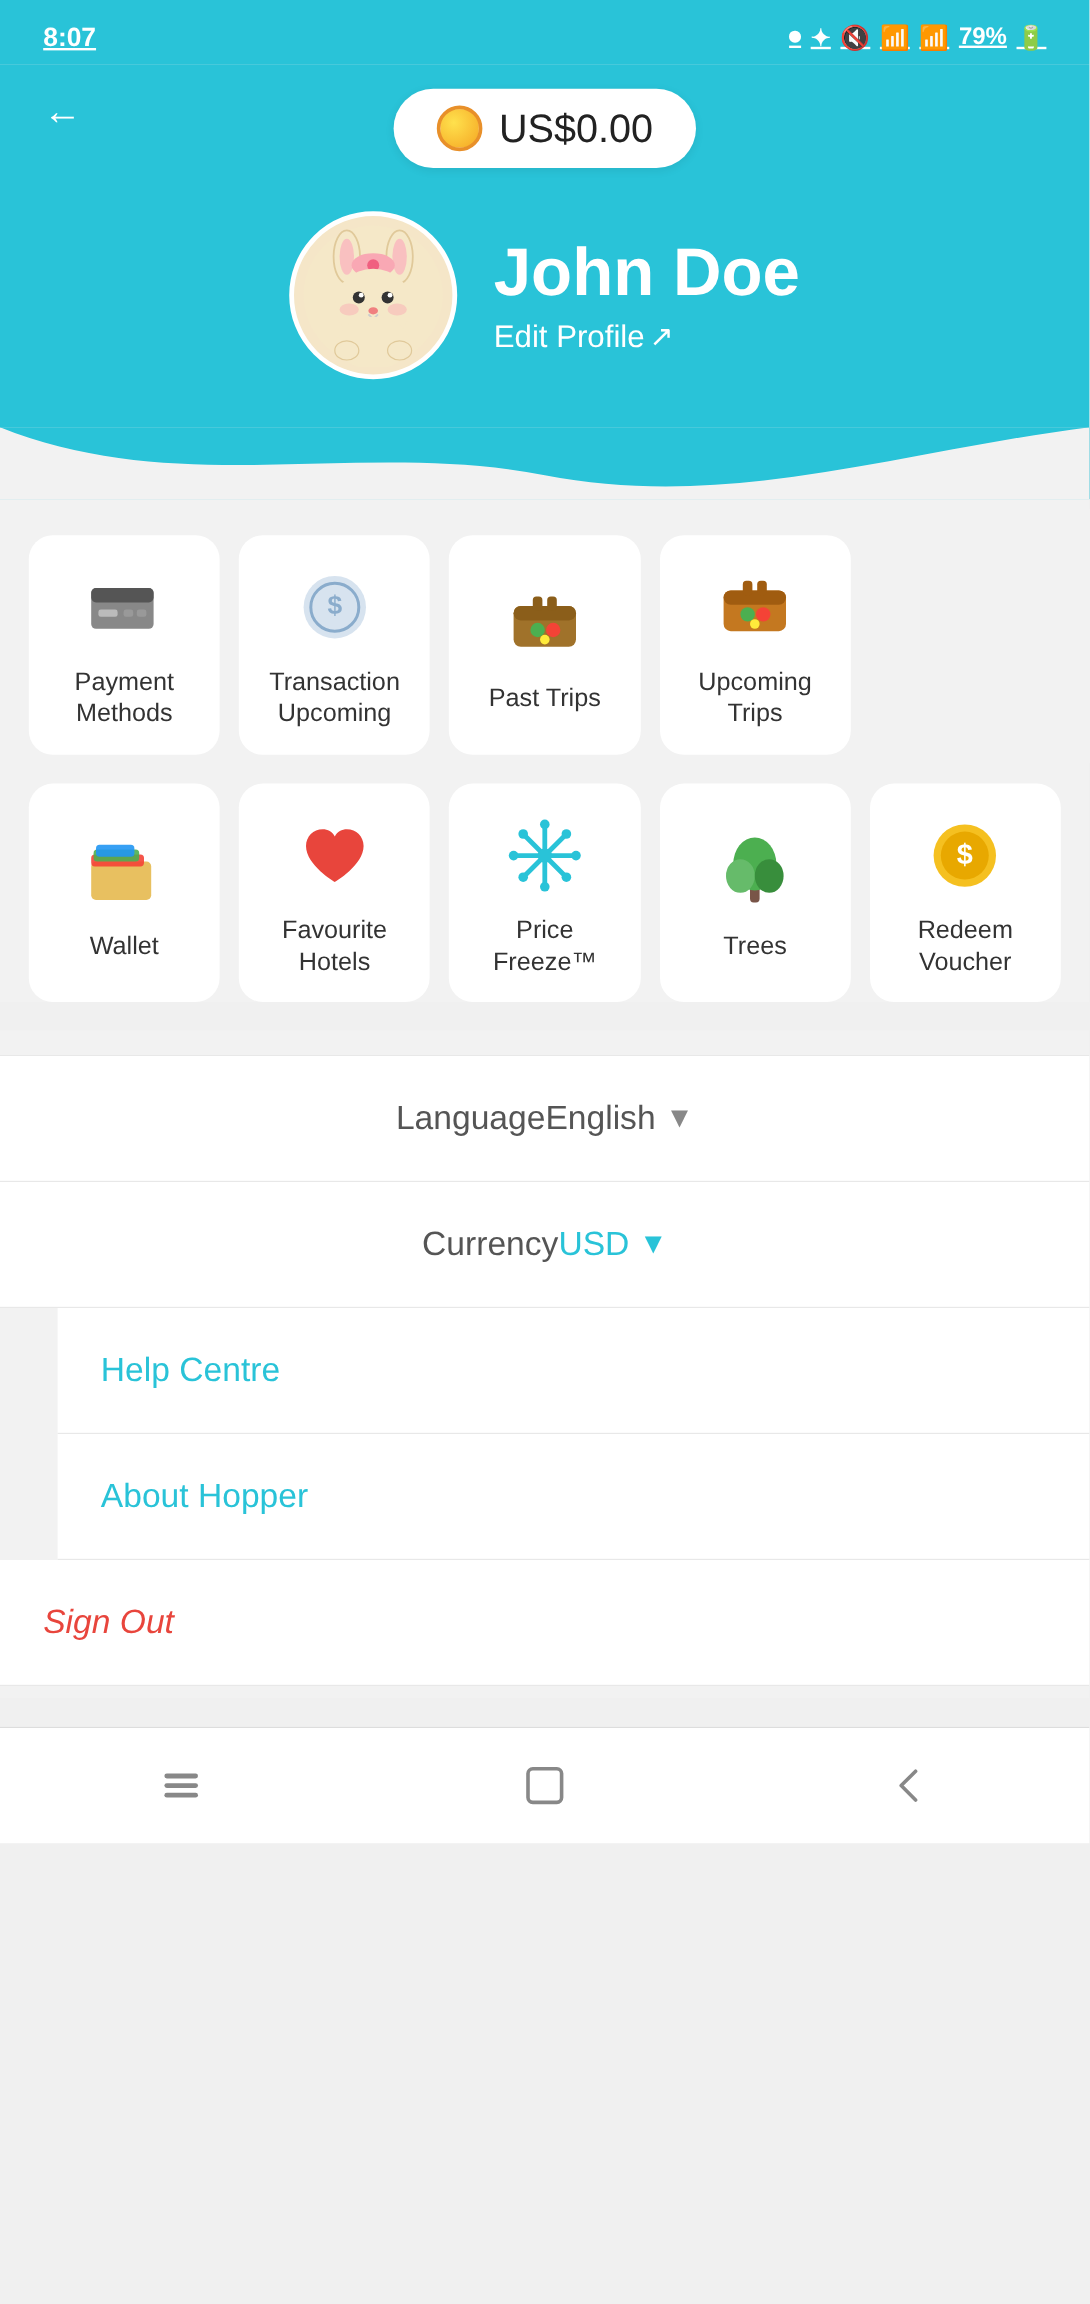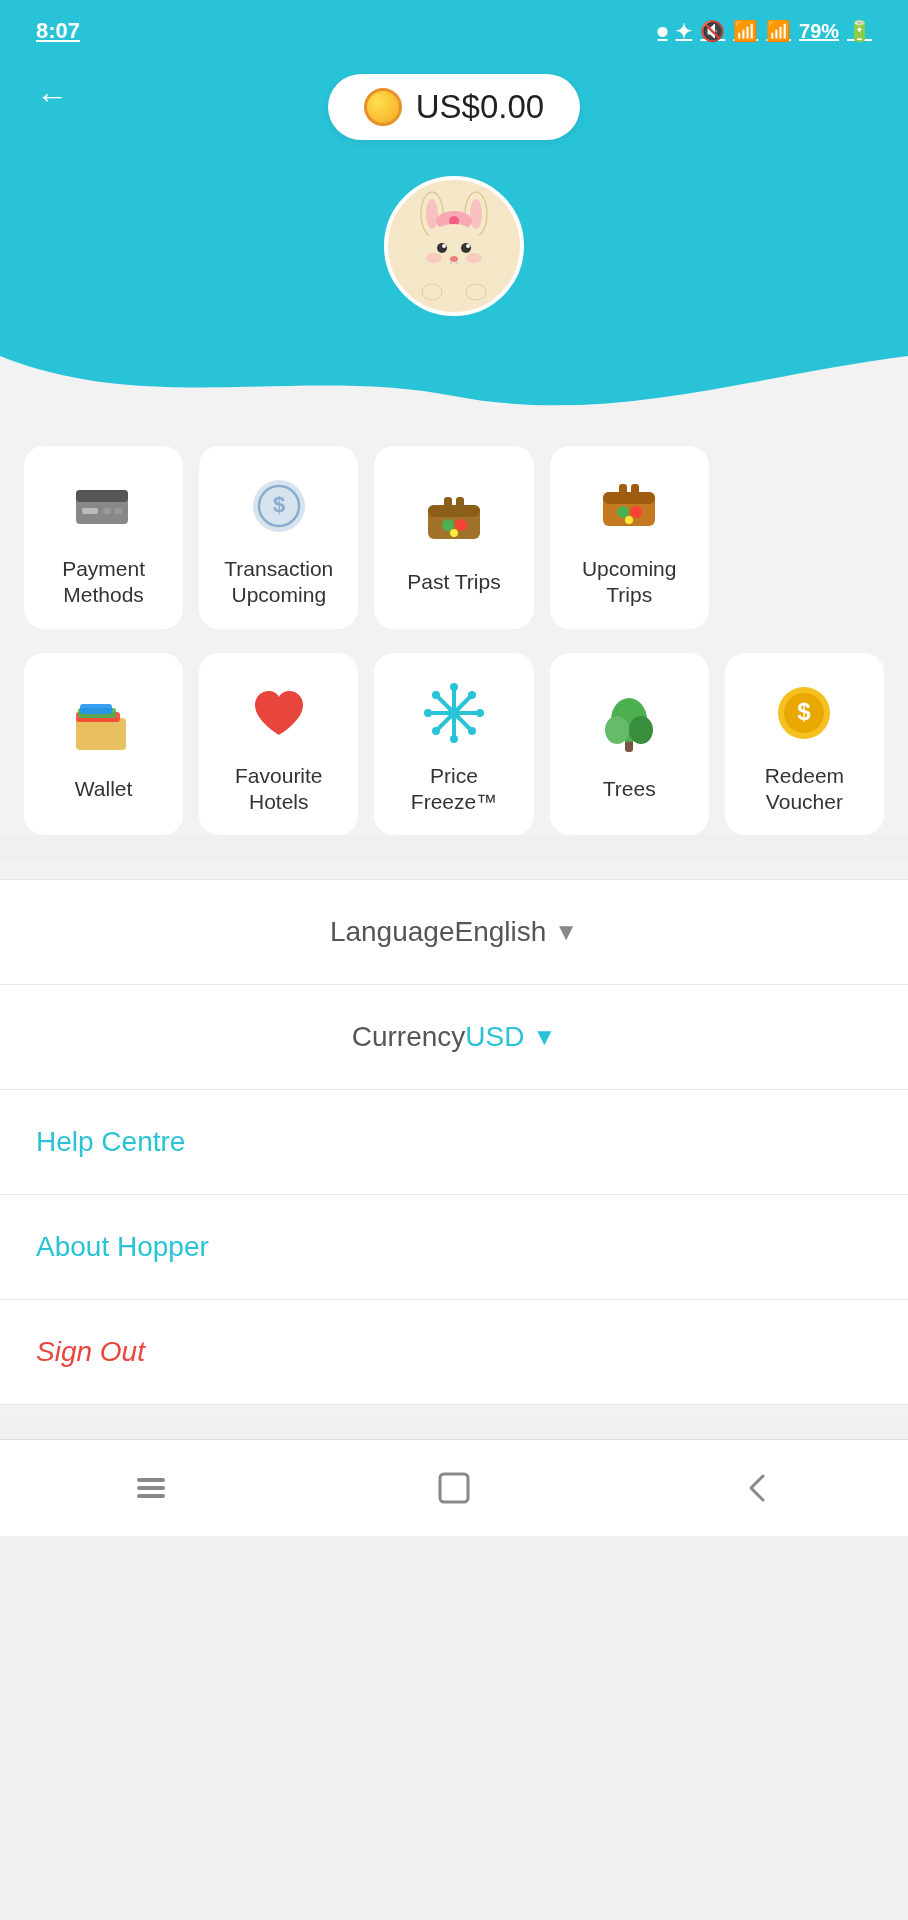--- a/index.html
+++ b/index.html
@@ -211,20 +211,21 @@
     .link-row {
       background: #fff;
       padding: 36px 36px;
       border-bottom: 1px solid #e8e8e8;
       cursor: pointer;
     }
     .link-row.teal {
       color: #29c3d8;
       font-size: 28px;
       font-weight: 500;
+      margin-left: 48px;
     }
     .link-row.red {
       color: #e8453c;
       font-size: 28px;
       font-weight: 500;
       font-style: italic;
     }
     .link-row:first-of-type {
       margin-top: 16px;
     }
@@ -299,20 +300,27 @@
         <line x1="56" y1="76" x2="60" y2="80" stroke="#ccc" stroke-width="1.5"></line>
         <line x1="64" y1="76" x2="60" y2="80" stroke="#ccc" stroke-width="1.5"></line>
 
         <ellipse cx="60" cy="100" rx="30" ry="22" fill="#f5e8c8"></ellipse>
 
         <ellipse cx="38" cy="106" rx="10" ry="8" fill="#f5e8c8" stroke="#e0c99a" stroke-width="1"></ellipse>
         <ellipse cx="82" cy="106" rx="10" ry="8" fill="#f5e8c8" stroke="#e0c99a" stroke-width="1"></ellipse>
       </svg>
     </div>
 
+    <div class="profile-info">
+      <span class="profile-name">John Doe</span>
+      <a class="edit-profile-btn">
+        <span>Edit Profile</span>
+        <span style="font-size:24px;">↗</span>
+      </a>
+    </div>
   </div>
 </div>
 
 <div class="wave-separator">
   <svg viewBox="0 0 908 60" preserveAspectRatio="none" xmlns="http://www.w3.org/2000/svg">
     <path d="M0,0 C150,60 300,10 454,40 C608,70 750,20 908,0 L908,60 L0,60 Z" fill="#29c3d8"></path>
     <path d="M0,0 C150,60 300,10 454,40 C608,70 750,20 908,0 L908,62 L0,62 Z" fill="#f2f2f2"></path>
   </svg>
 </div>
 

